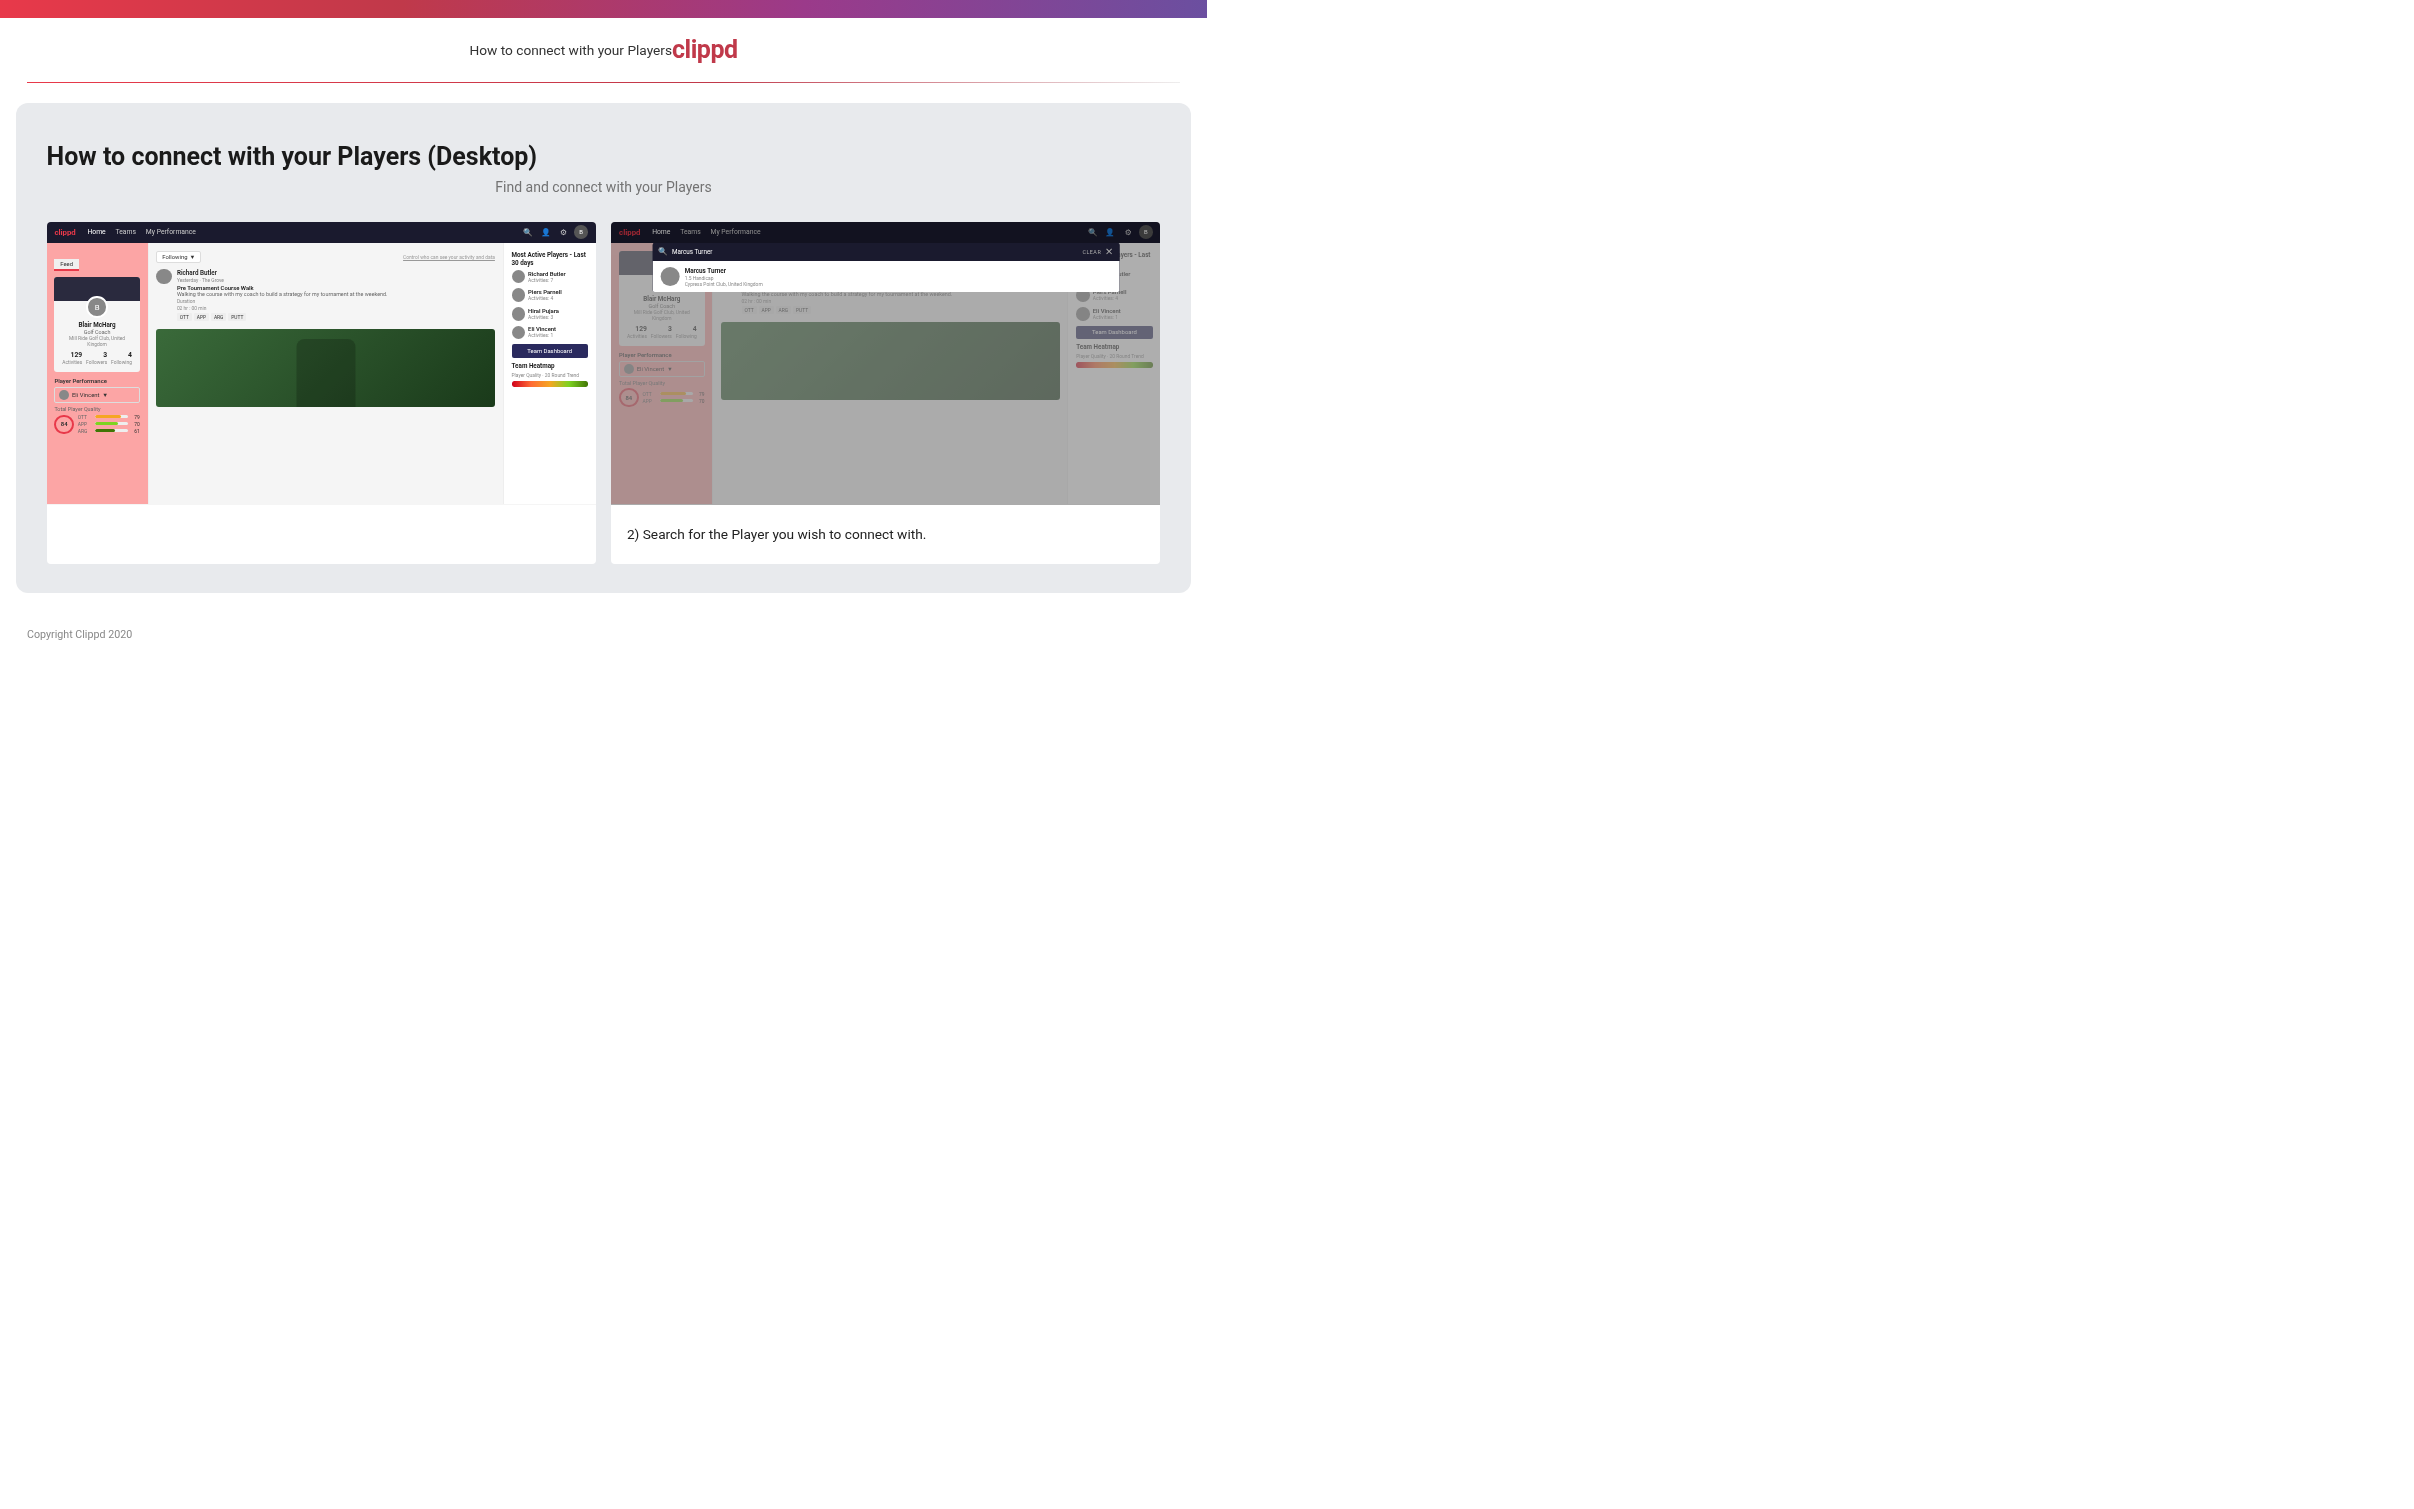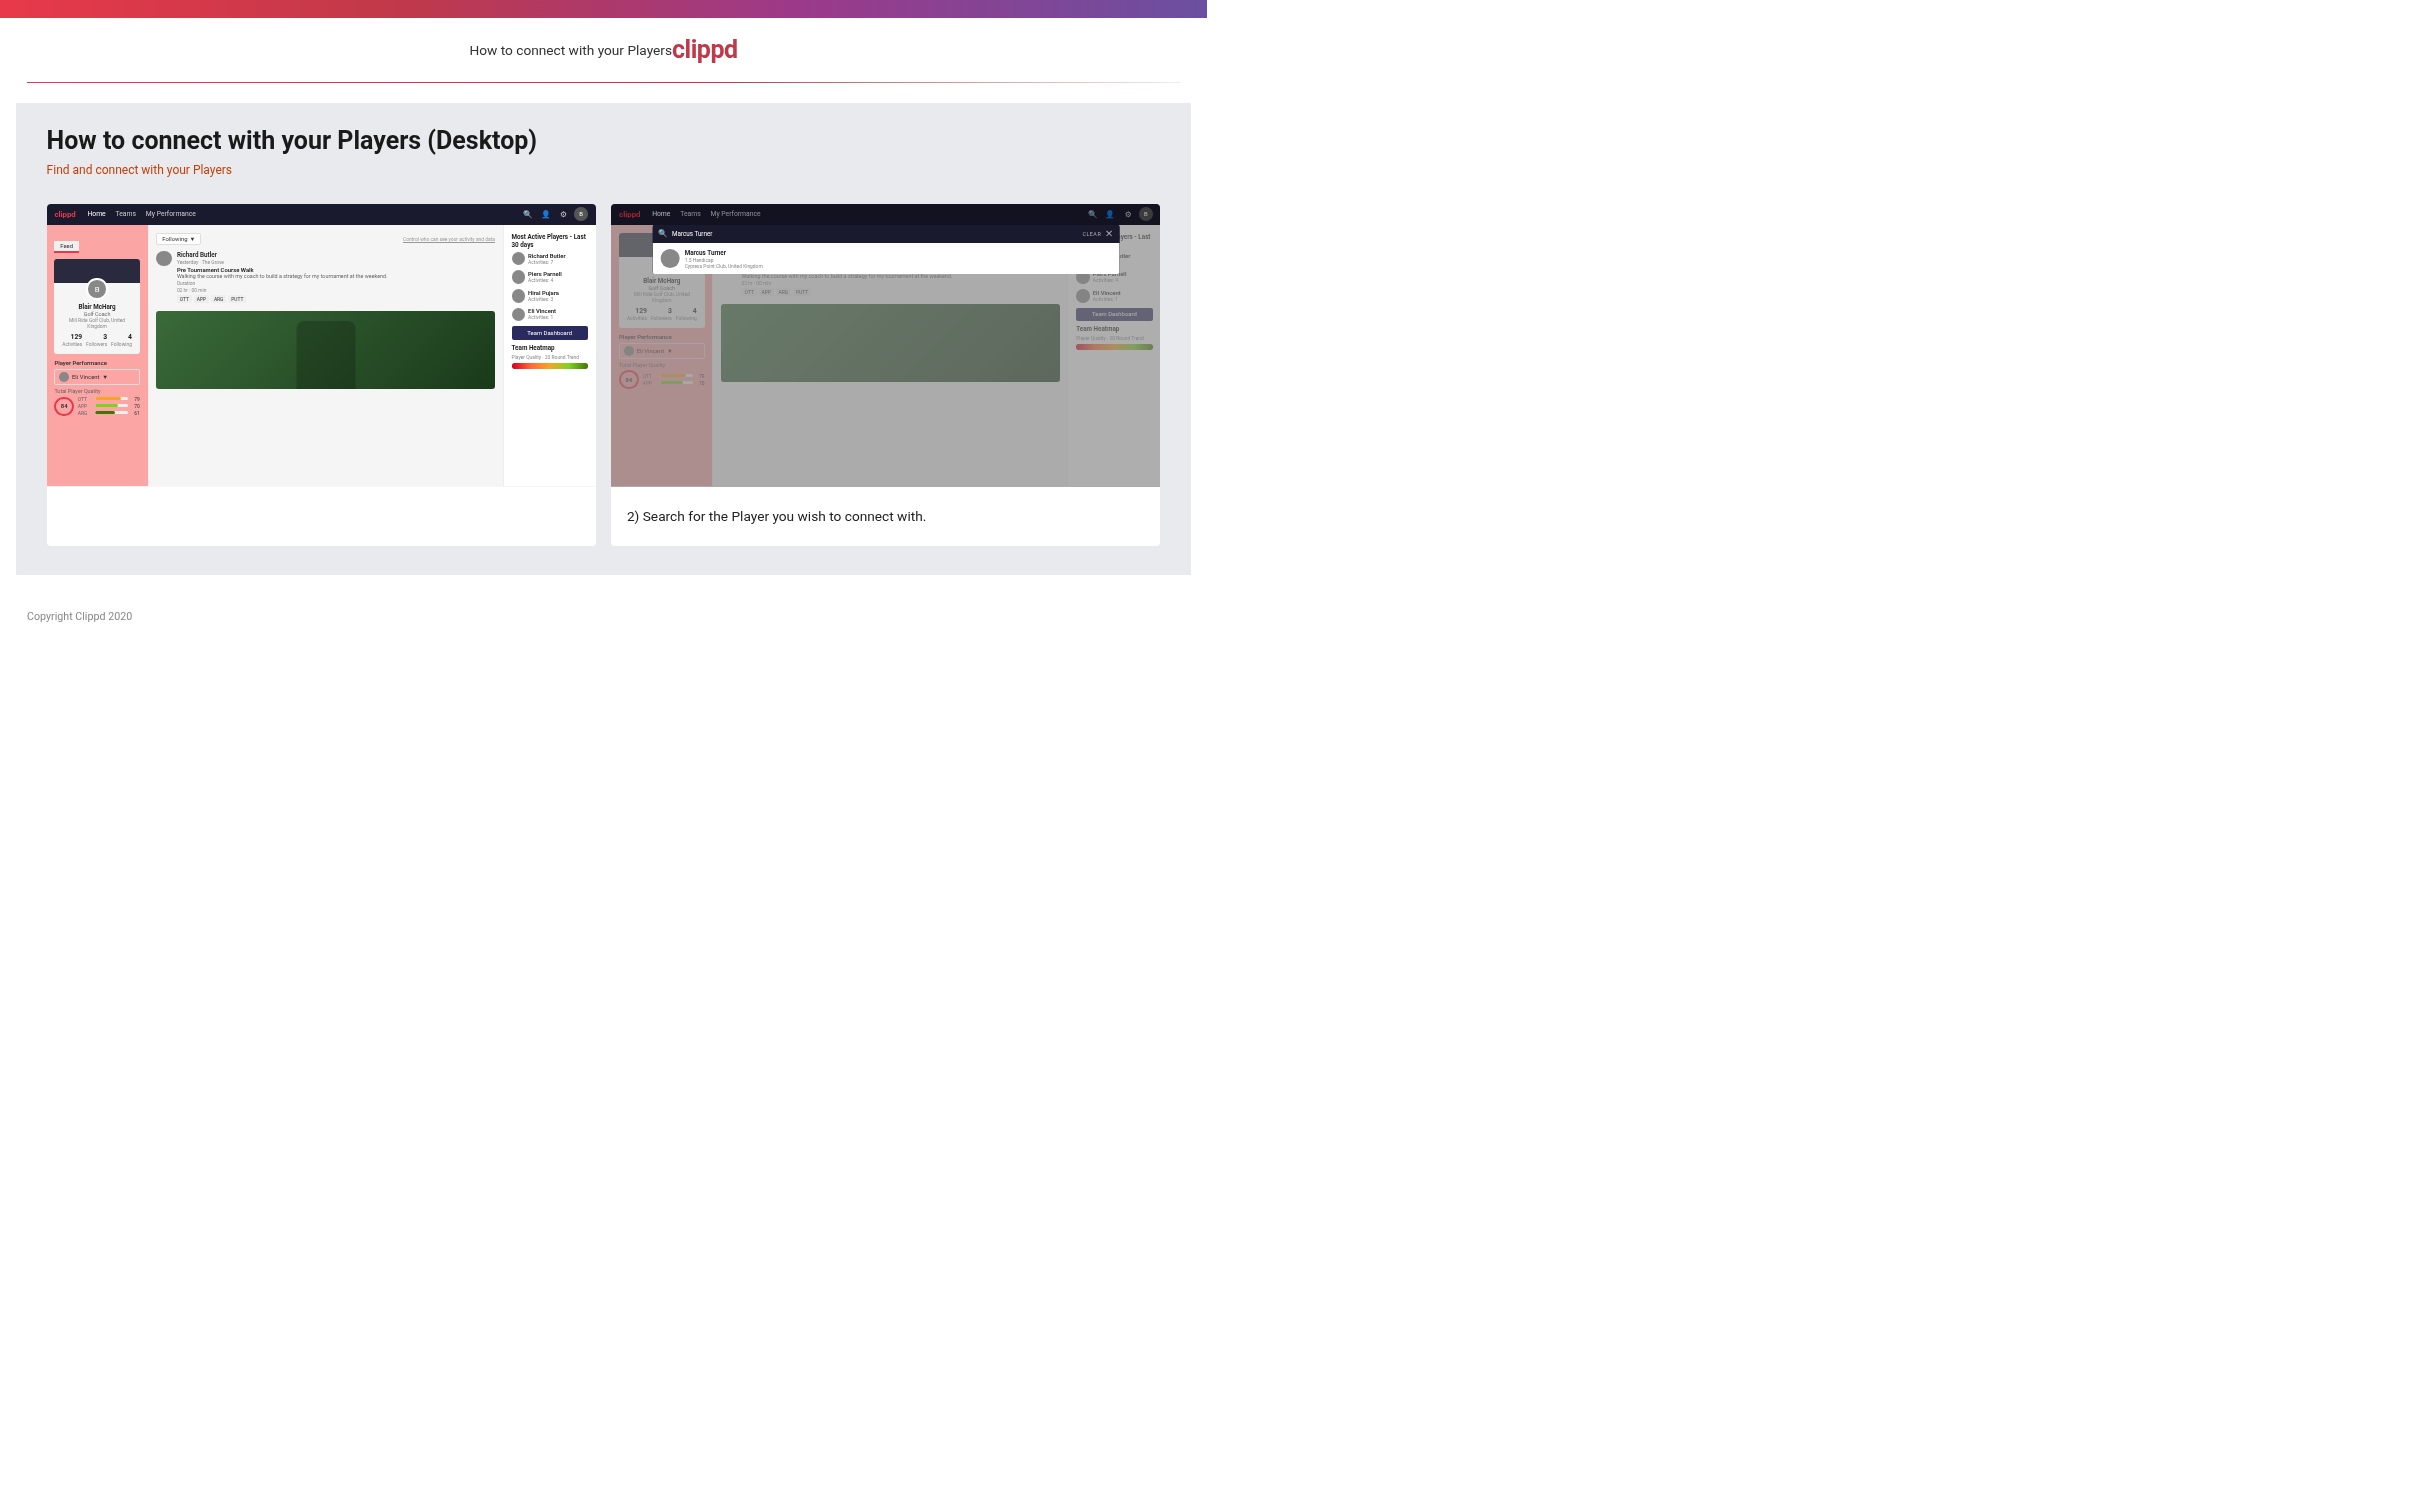--- a/index.html
+++ b/index.html
@@ -40,34 +40,35 @@
     .header-divider {
       height: 1.5px;
       background: linear-gradient(to right, #e8394a, #c0394a 60%, #eee 100%);
       margin: 0 27px;
     }
 
     
     .hero {
       background: #e8eaed;
       margin: 19.5px 15.6px;
-      border-radius: 1px;
-      padding: 23px 31px 29px;
+      border-radius: 12px;
+      padding: 39px 31px 29px;
     }
     .hero-title {
       font-size: 25px;
       font-weight: 700;
       color: #1a1a1a;
       margin-bottom: 7.8px;
     }
     .hero-subtitle {
-      font-size: 12px;
-      color: #c2410c;
+      font-size: 14px;
+      color: #737373;
       font-weight: 400;
       margin-bottom: 27px;
+      text-align: center;
     }
 
     
     .screenshots-row {
       display: flex;
       gap: 15.6px;
     }
     .screenshot-card {
       flex: 1;
       background: #fff;

